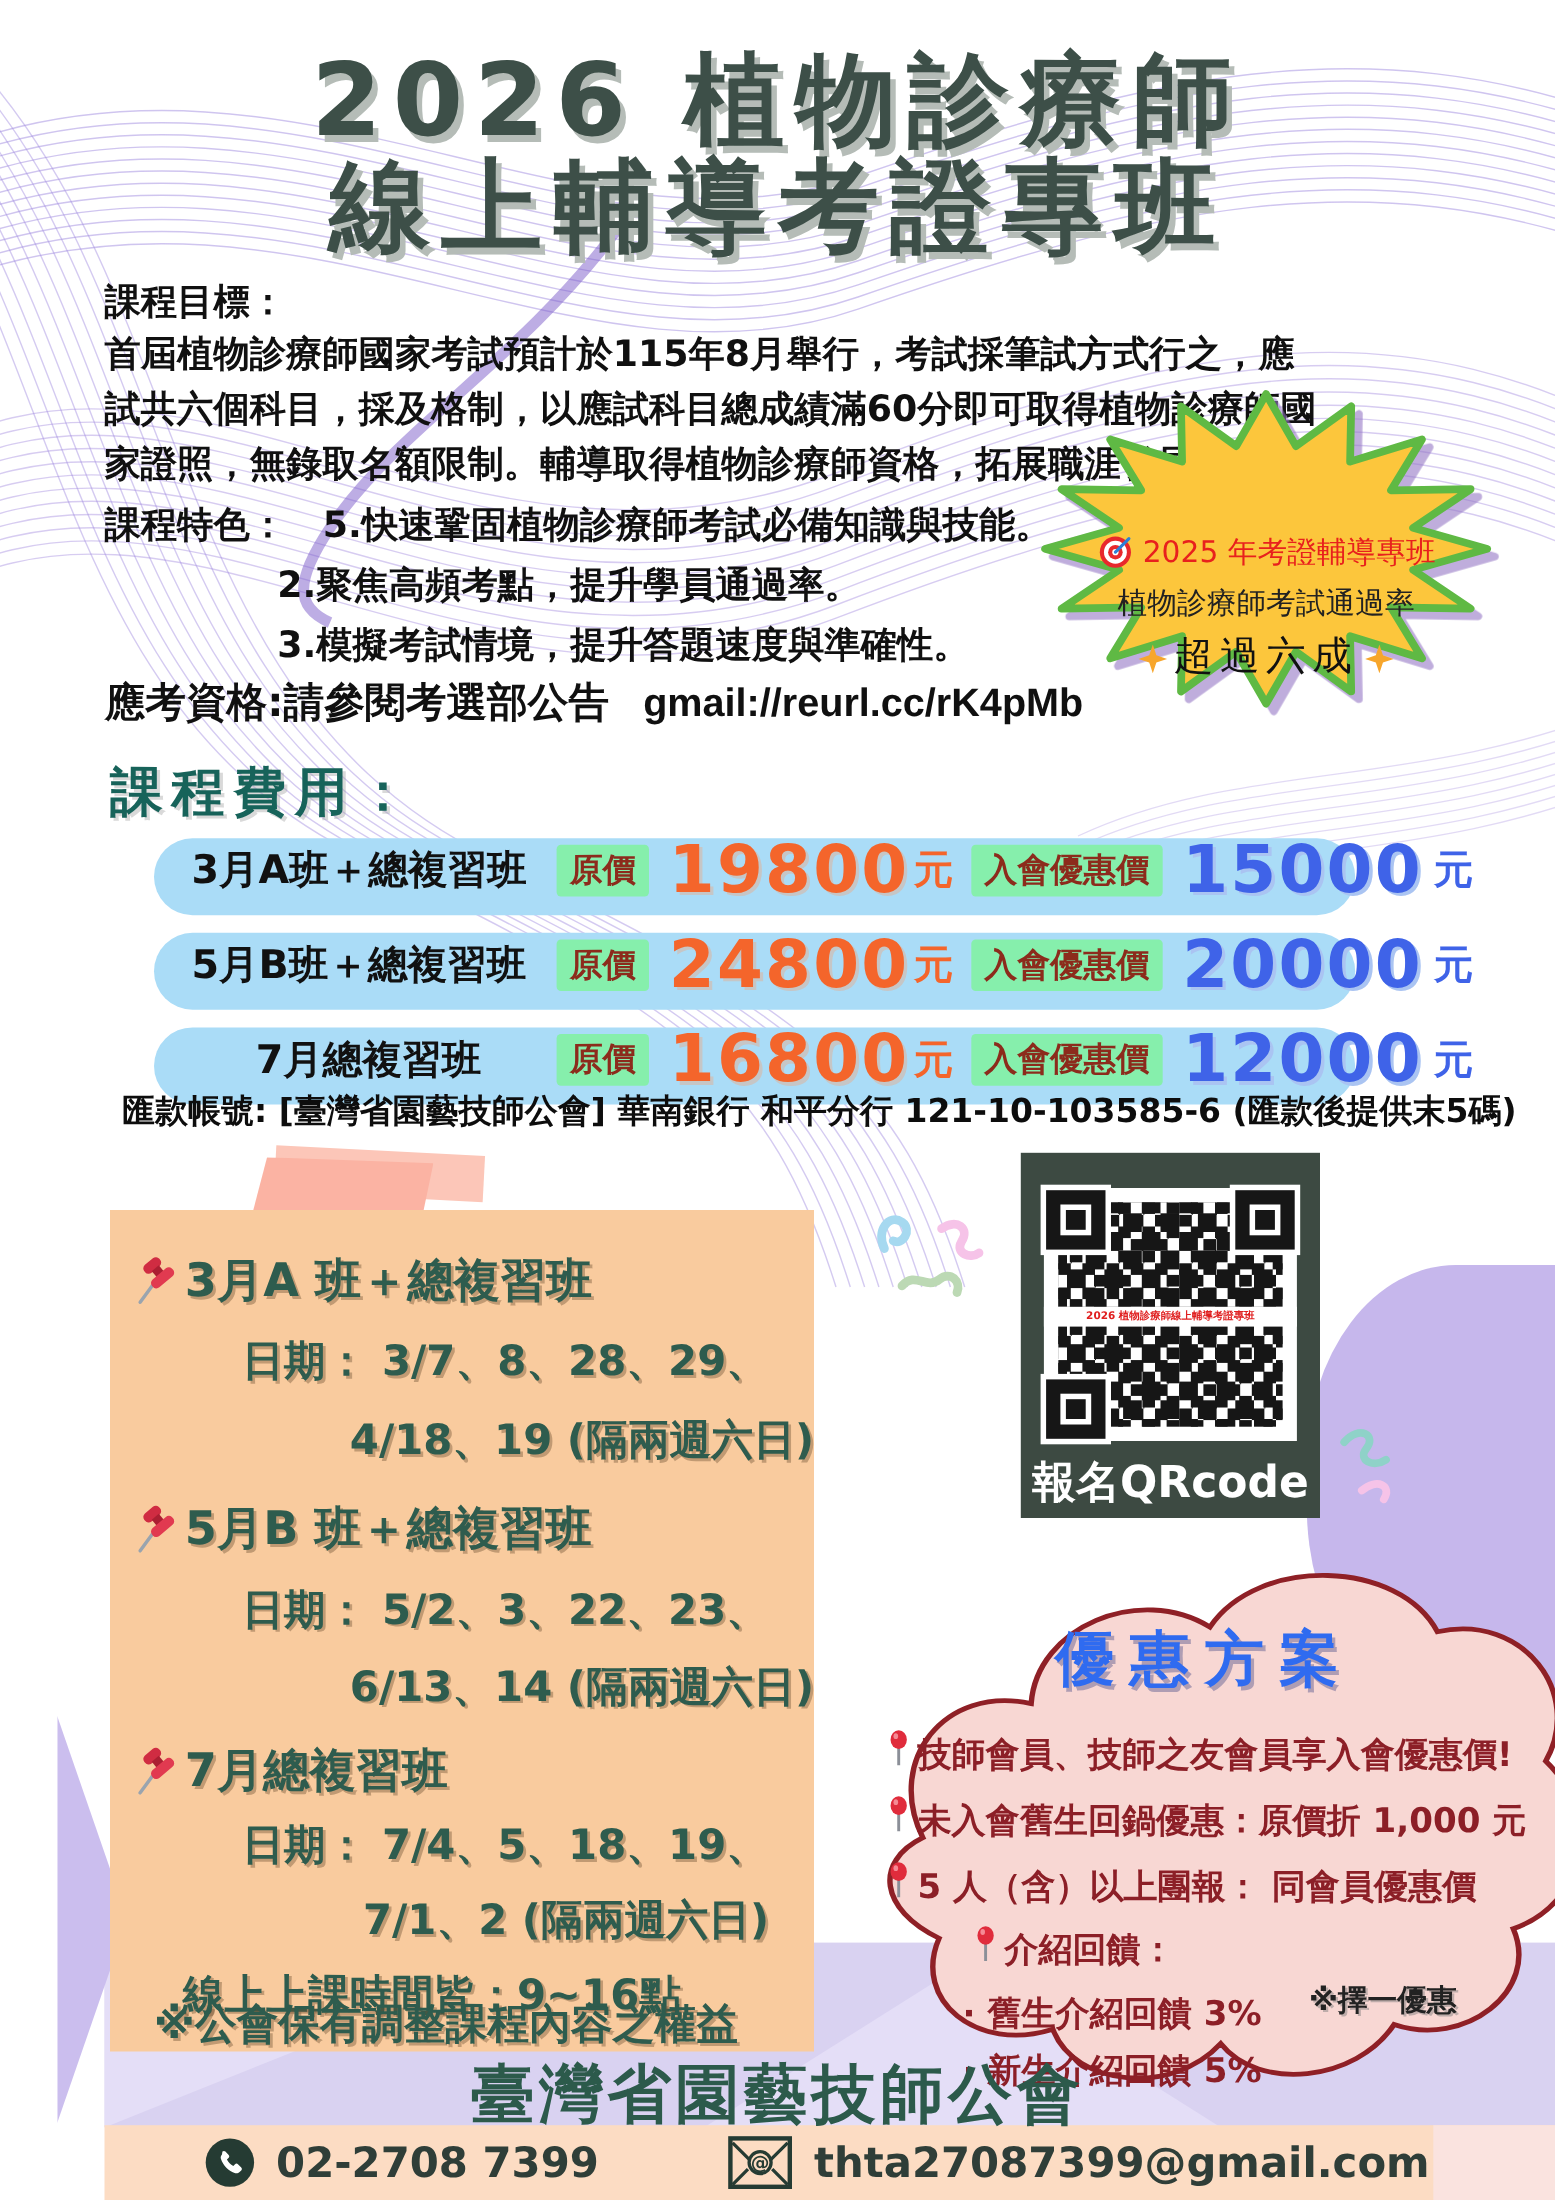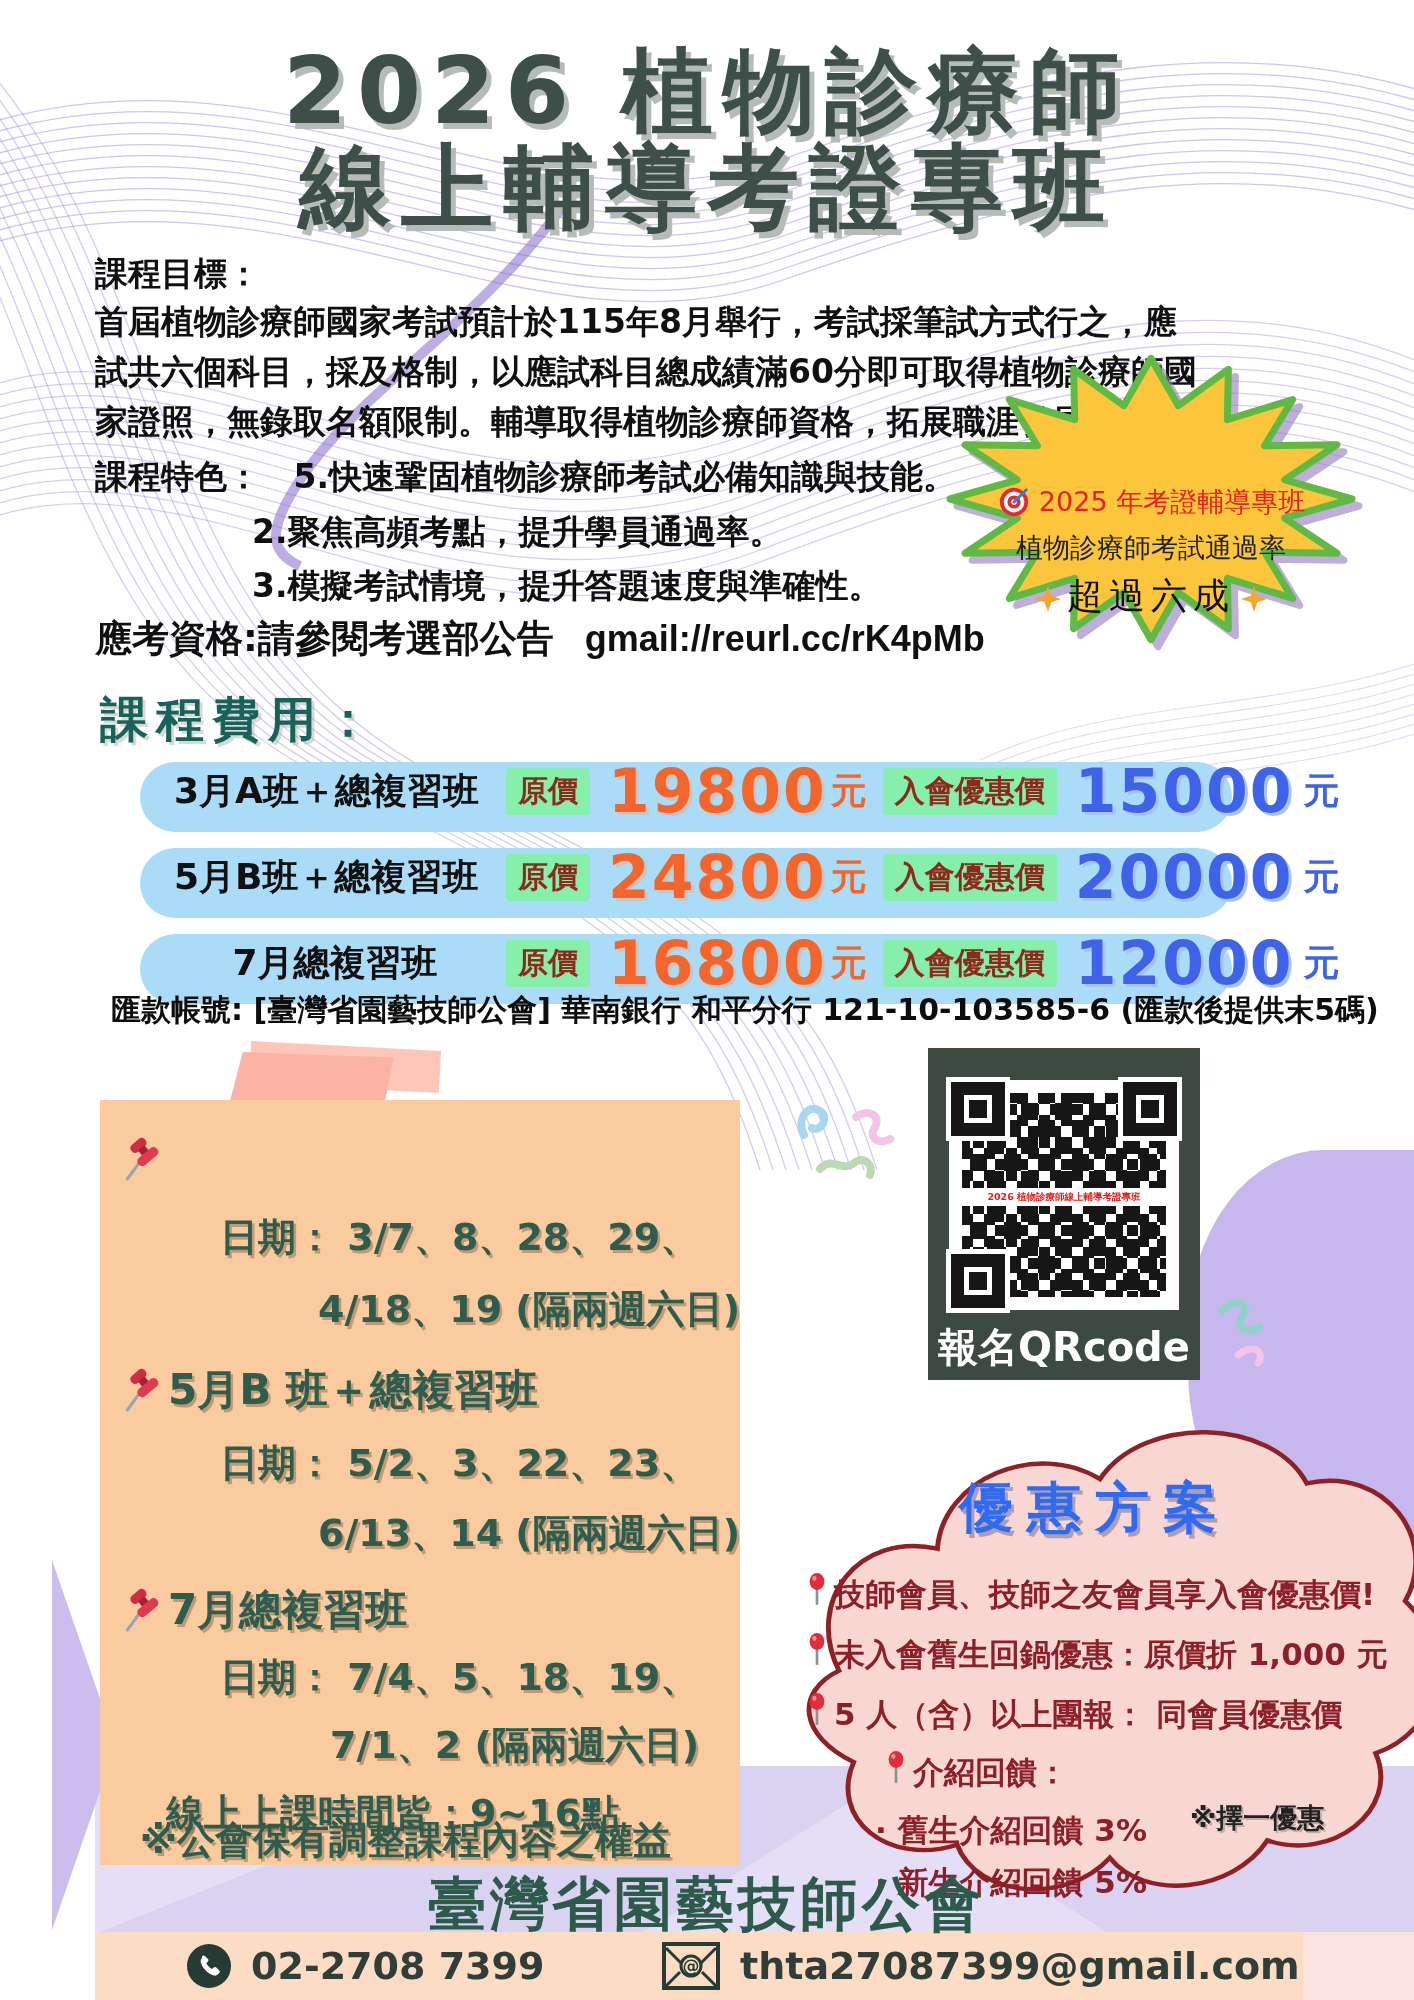--- a/index.html
+++ b/index.html
@@ -279,20 +279,21 @@
   <div class="panel">
     <div class="sch sch-head sh1">
       <svg width="46" height="46" viewBox="0 0 44 44">
         <line x1="9" y1="41" x2="20" y2="26" stroke="#9aa4ae" stroke-width="3" stroke-linecap="round"></line>
         <g transform="rotate(-40 26 16)">
             <rect x="17" y="2" width="17" height="9" rx="4" fill="#d02c42"></rect>
         <rect x="22" y="10" width="8" height="7" fill="#ab1f32"></rect>
         <rect x="14" y="16" width="23" height="9" rx="4" fill="#e13a50"></rect>
           </g>
       </svg>
+      <span>3月A 班＋總複習班</span>
     </div>
     <div class="sch sch-date sd1a">日期： 3/7、8、28、29、</div>
     <div class="sch sch-date sd1b">4/18、19 (隔兩週六日)</div>
 
     <div class="sch sch-head sh2">
       <svg width="46" height="46" viewBox="0 0 44 44">
         <line x1="9" y1="41" x2="20" y2="26" stroke="#9aa4ae" stroke-width="3" stroke-linecap="round"></line>
         <g transform="rotate(-40 26 16)">
             <rect x="17" y="2" width="17" height="9" rx="4" fill="#d02c42"></rect>
         <rect x="22" y="10" width="8" height="7" fill="#ab1f32"></rect>

